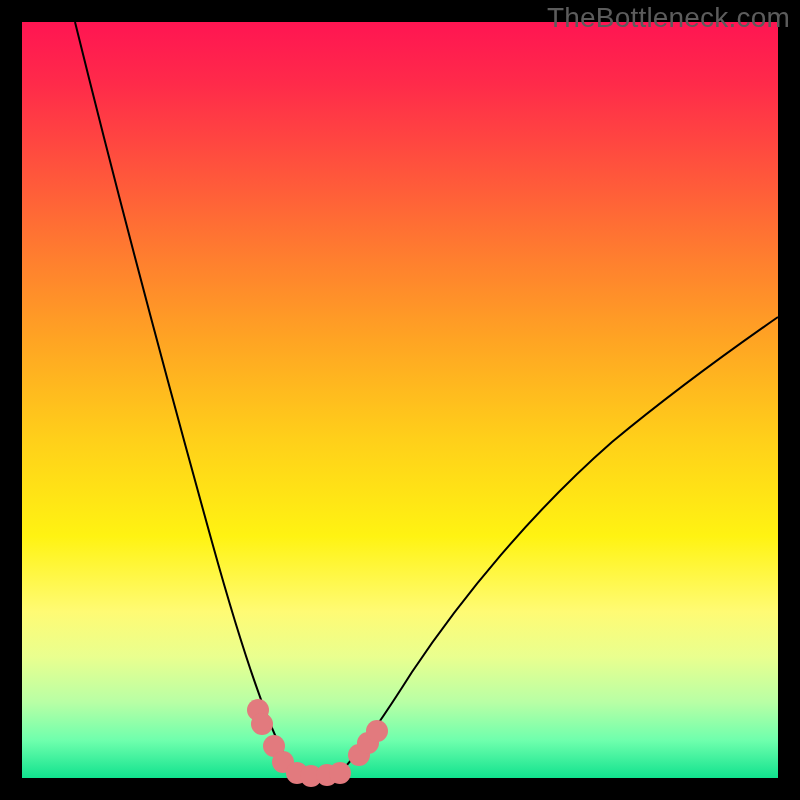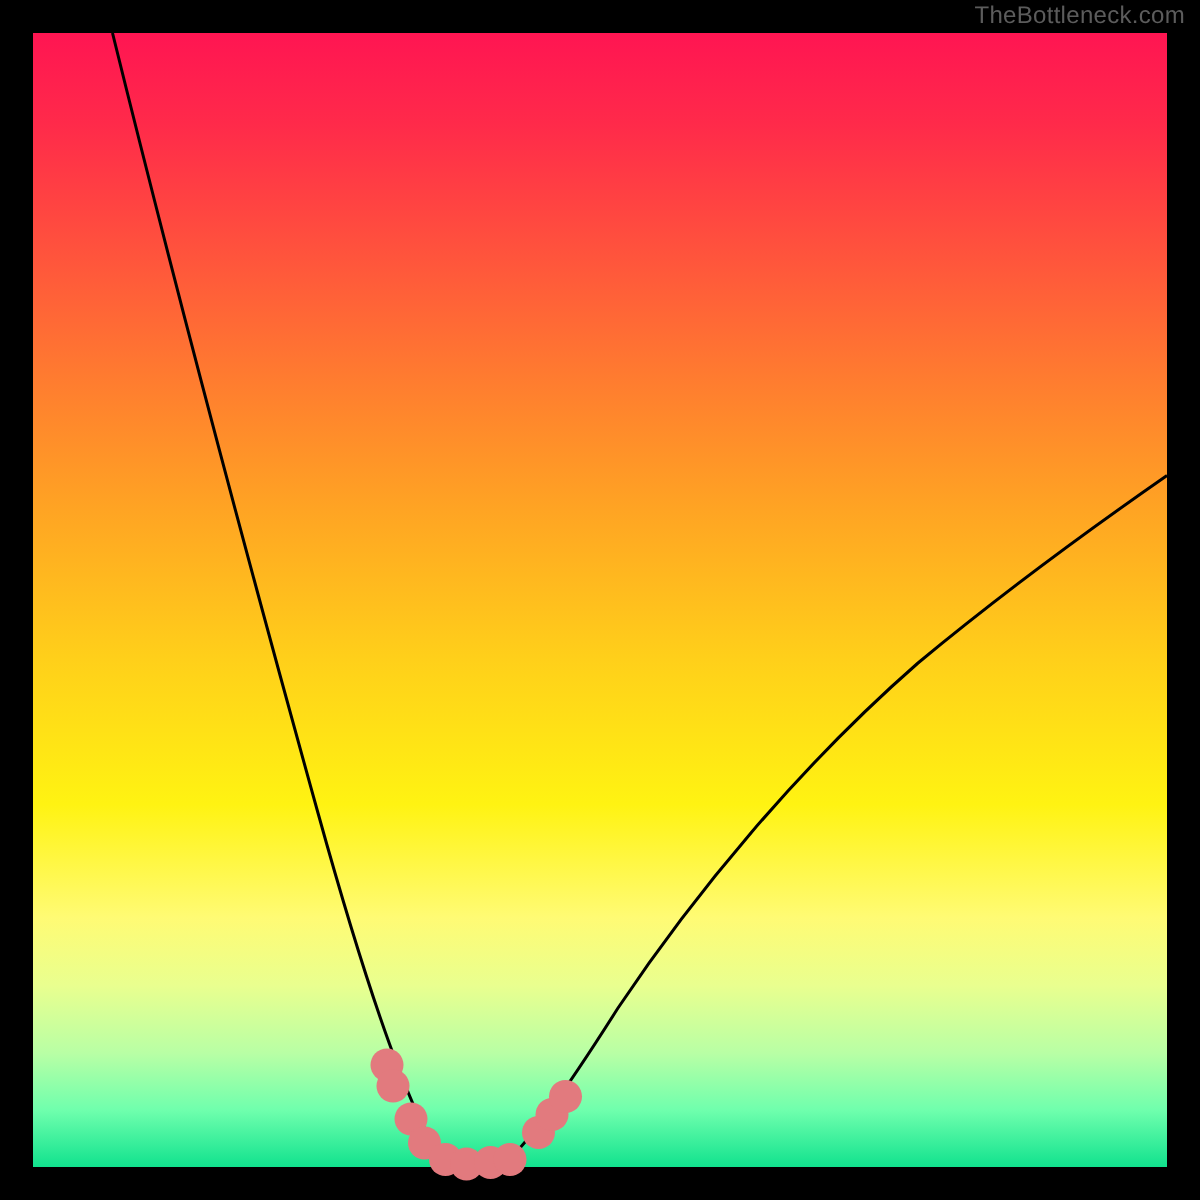--- a/index.html
+++ b/index.html
@@ -31,21 +31,21 @@
       #b8ffa5 90%,
       #6fffad 95%,
       #11e28e 100%
     );
   }
   .watermark {
     position: absolute;
     top: 2px;
     right: 10px;
     color: #5c5c5c;
-    font-size: 16px;
+    font-size: 28px;
     letter-spacing: 0.2px;
     font-weight: 500;
     user-select: none;
   }
   svg.curves {
     position: absolute;
     left: 22px;
     top: 22px;
     width: 756px;
     height: 756px;

